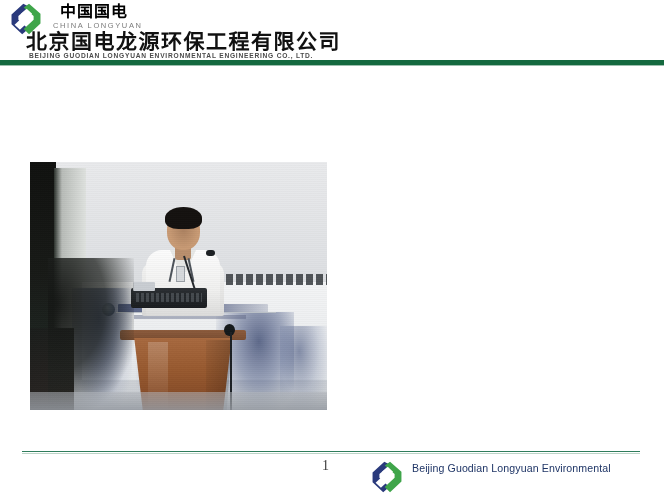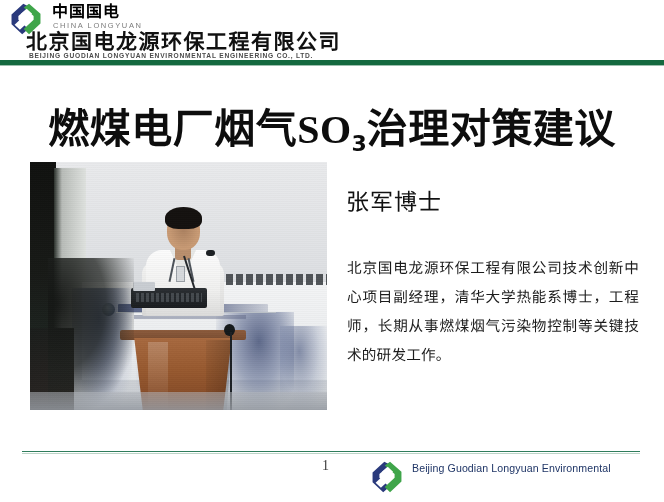--- a/index.html
+++ b/index.html
@@ -28,21 +28,21 @@
   }
   #brand-logo-header {
     position: absolute;
     left: 6px;
     top: 3px;
     width: 40px;
     height: 32px;
   }
   #brand-cn {
     position: absolute;
-    left: 52px;
+    left: 60px;
     top: 3px;
     font-size: 16px;
     font-weight: bold;
     color: #000000;
     letter-spacing: 1px;
     font-family: "DejaVu Sans", "Liberation Sans", sans-serif;
     line-height: 17px;
     white-space: nowrap;
   }
   #brand-en {
@@ -418,21 +418,20 @@
 
     <div id="brand-cn">中国国电</div>
     <div id="brand-en">CHINA LONGYUAN</div>
     <div id="company-cn">北京国电龙源环保工程有限公司</div>
     <div id="company-en">BEIJING GUODIAN LONGYUAN ENVIRONMENTAL ENGINEERING CO., LTD.</div>
 
     <div id="header-rule"></div>
     <div id="header-rule-shadow"></div>
   </div>
 
-  <h1 id="slide-title"><span>燃煤电厂烟气</span><span class="lat">SO</span><span class="sub">3</span><span>治理对策建议</span></h1>
 
   <div id="photo">
     <div class="ph ph-wall"></div>
     <div class="ph ph-screen-dark"></div>
     <div class="ph ph-screen-light"></div>
     <div class="ph ph-banner"></div>
     <div class="ph ph-ink1"></div>
     <div class="ph ph-ink4"></div>
     <div class="ph ph-ink2"></div>
     <div class="ph ph-ink3"></div>
@@ -468,22 +467,20 @@
 
     <div class="ph ph-mic2-head"></div>
     <div class="ph ph-mic2-stem"></div>
 
     <div class="ph ph-dark-bottomleft"></div>
     <div class="ph ph-dark-blob"></div>
     <div class="ph ph-floor"></div>
     <div class="ph ph-grain"></div>
   </div>
 
-  <div id="speaker-name">张军博士</div>
-  <div id="speaker-bio">北京国电龙源环保工程有限公司技术创新中心项目副经理，清华大学热能系博士，工程师，长期从事燃煤烟气污染物控制等关键技术的研发工作。</div>
 
   <div id="footer-rule"></div>
   <div id="footer-rule2"></div>
   <div id="page-number">1</div>
 
   <div id="footer-logo">
     <svg viewBox="0 0 100 84" width="38" height="32" aria-hidden="true">
       <g>
         <path d="M43 2 L12 30 L12 56 L40 82 L56 68 L30 44 L30 34 L58 10 Z" fill="#2a3a7c"></path>
         <path d="M58 2 L88 28 L88 54 L58 82 L44 68 L70 44 L70 34 L44 12 Z" fill="#3fa54a"></path>

